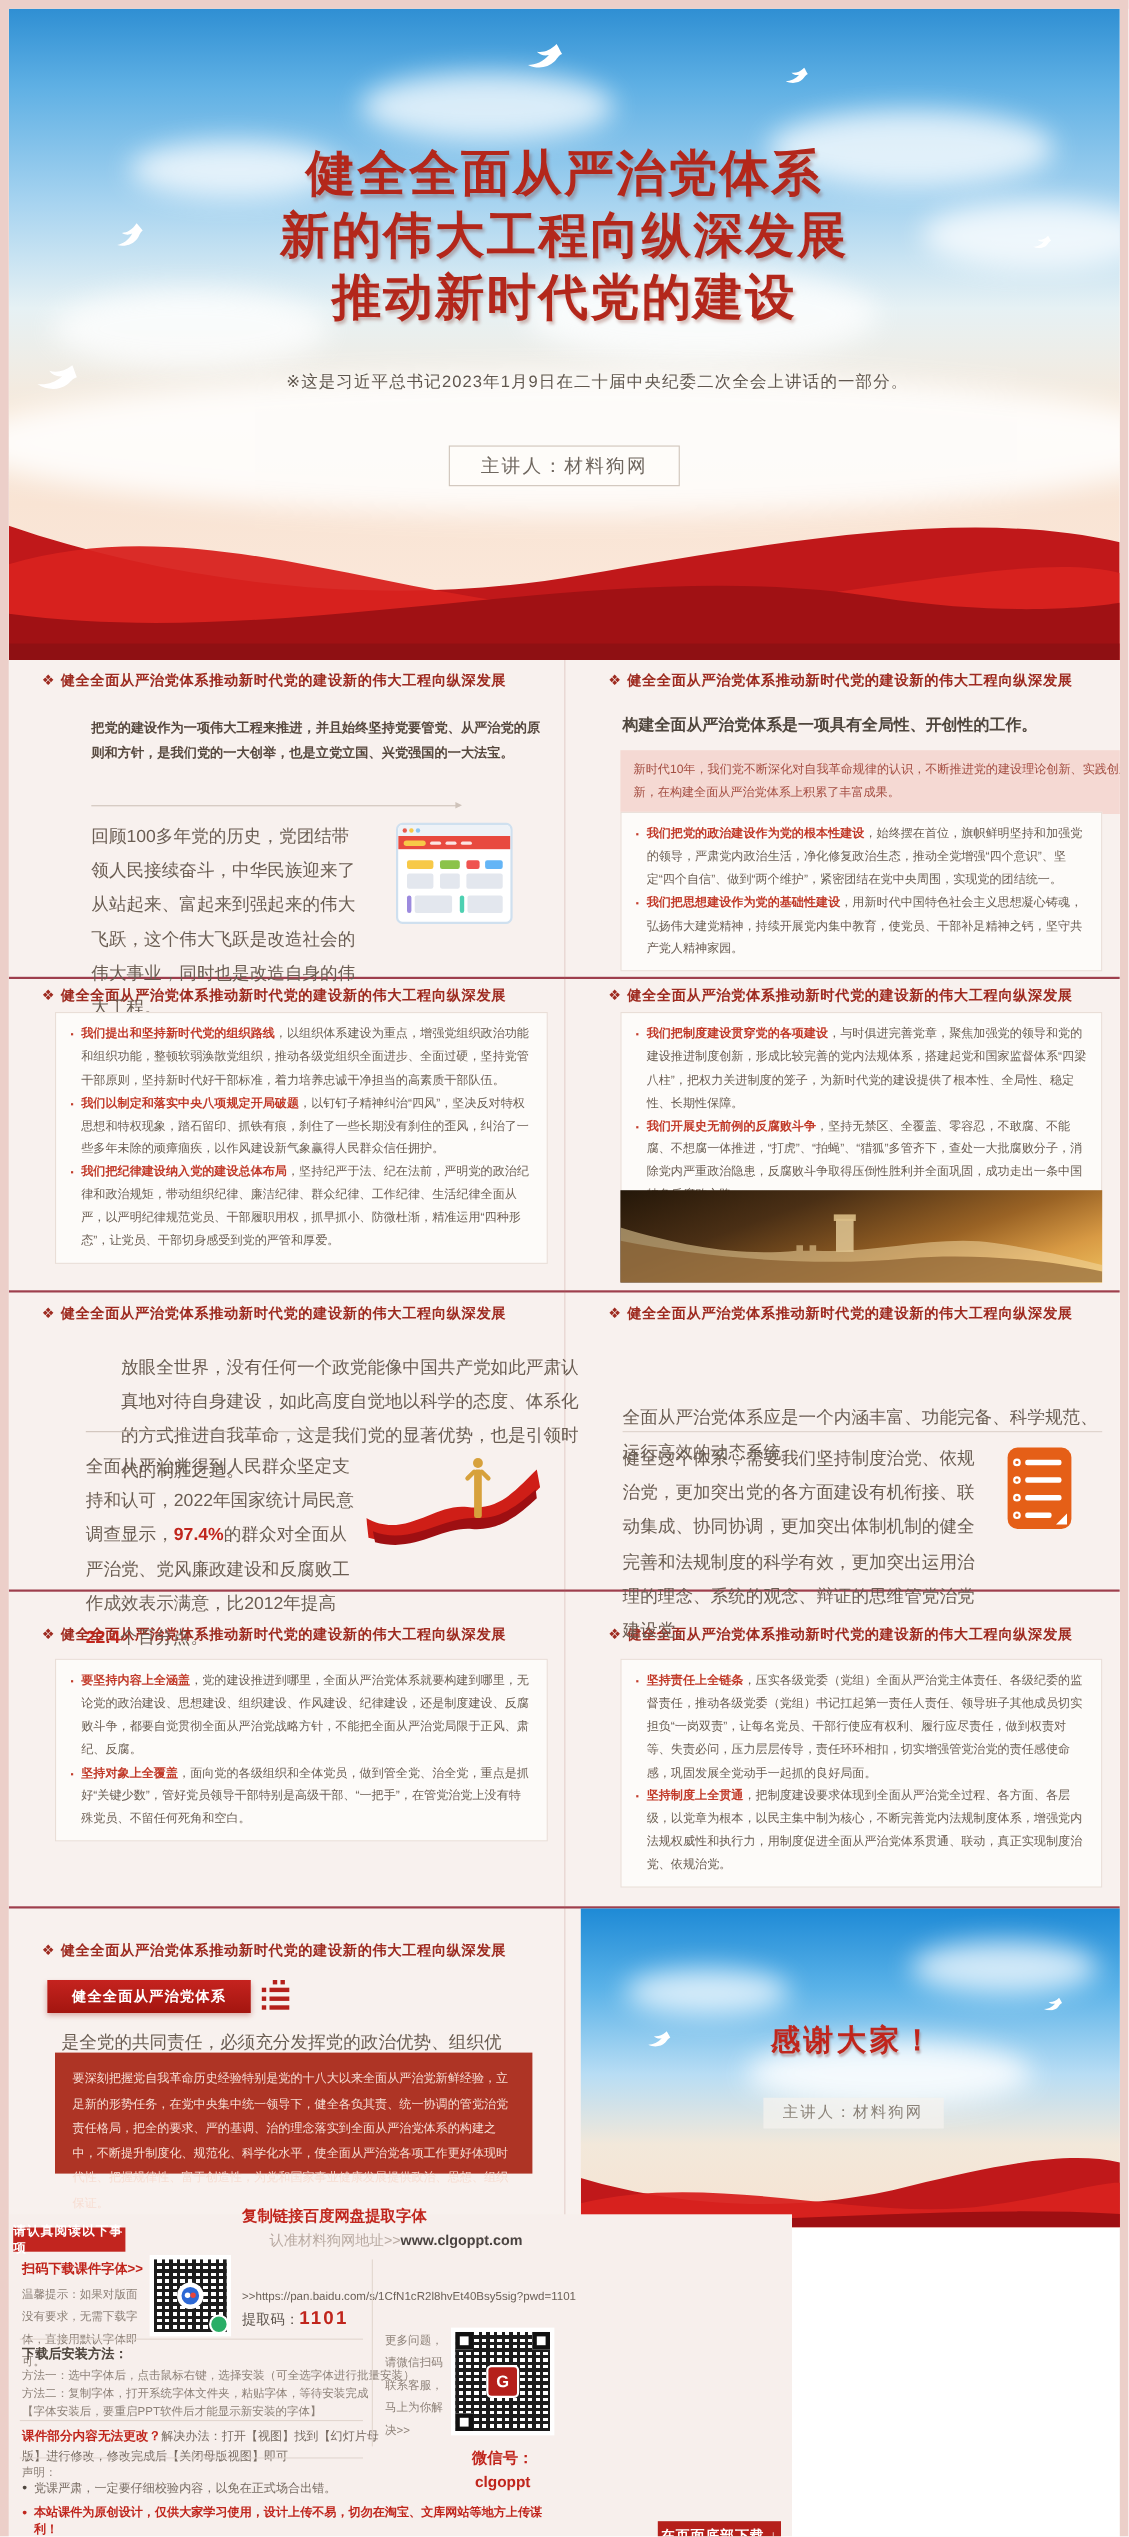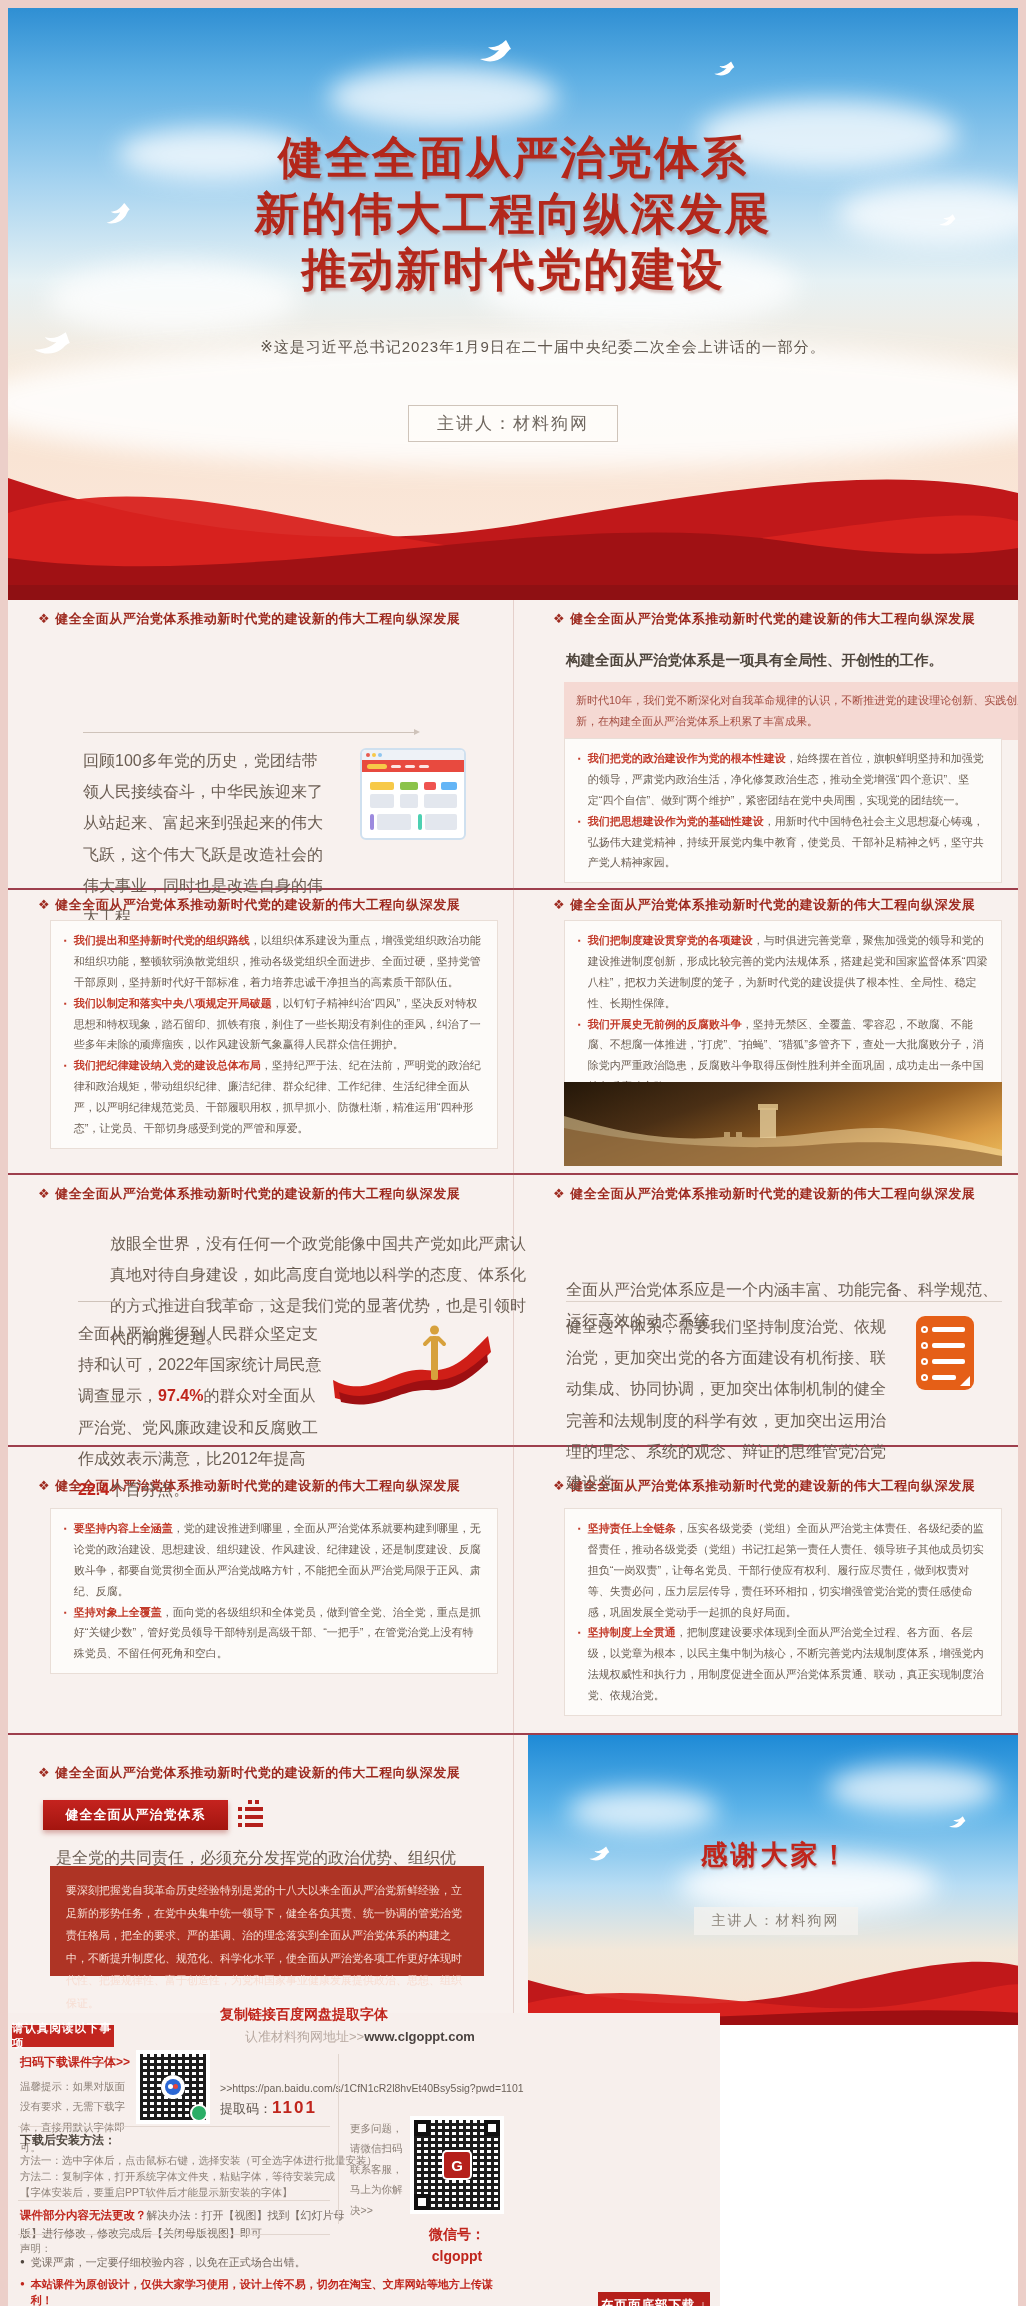--- a/index.html
+++ b/index.html
@@ -152,20 +152,21 @@
   <div class="slide-header" style="left:30px;top:602px;"><span class="dmd">❖</span><span>健全全面从严治党体系推动新时代党的建设新的伟大工程向纵深发展</span></div>
   <div class="slide-header" style="left:545px;top:602px;"><span class="dmd">❖</span><span>健全全面从严治党体系推动新时代党的建设新的伟大工程向纵深发展</span></div>
   <div class="slide-header" style="left:30px;top:888px;"><span class="dmd">❖</span><span>健全全面从严治党体系推动新时代党的建设新的伟大工程向纵深发展</span></div>
   <div class="slide-header" style="left:545px;top:888px;"><span class="dmd">❖</span><span>健全全面从严治党体系推动新时代党的建设新的伟大工程向纵深发展</span></div>
   <div class="slide-header" style="left:30px;top:1177px;"><span class="dmd">❖</span><span>健全全面从严治党体系推动新时代党的建设新的伟大工程向纵深发展</span></div>
   <div class="slide-header" style="left:545px;top:1177px;"><span class="dmd">❖</span><span>健全全面从严治党体系推动新时代党的建设新的伟大工程向纵深发展</span></div>
   <div class="slide-header" style="left:30px;top:1469px;"><span class="dmd">❖</span><span>健全全面从严治党体系推动新时代党的建设新的伟大工程向纵深发展</span></div>
   <div class="slide-header" style="left:545px;top:1469px;"><span class="dmd">❖</span><span>健全全面从严治党体系推动新时代党的建设新的伟大工程向纵深发展</span></div>
   <div class="slide-header" style="left:30px;top:1756px;"><span class="dmd">❖</span><span>健全全面从严治党体系推动新时代党的建设新的伟大工程向纵深发展</span></div>
 
+  <div class="abs bold-dark" style="left:75px;top:642px;width:412px;">把党的建设作为一项伟大工程来推进，并且始终坚持党要管党、从严治党的原则和方针，是我们党的一大创举，也是立党立国、兴党强国的一大法宝。</div>
   <div class="thin-div" style="left:75px;top:724px;width:335px;">
       <span class="arr"></span>
     </div>
   <div class="abs btxt" style="left:75px;top:737px;width:248px;">回顾100多年党的历史，党团结带领人民接续奋斗，中华民族迎来了从站起来、富起来到强起来的伟大飞跃，这个伟大飞跃是改造社会的伟大事业，同时也是改造自身的伟大工程。</div>
   <div class="browser-card" style="left:352px;top:740px;width:102px;height:88px;">
     <div class="bc-top">
         <span class="bc-dot" style="background:#e85a4f;"></span>
         <span class="bc-dot" style="background:#f7c948;"></span>
         <span class="bc-dot" style="background:#8ec6f0;"></span>
       </div>

